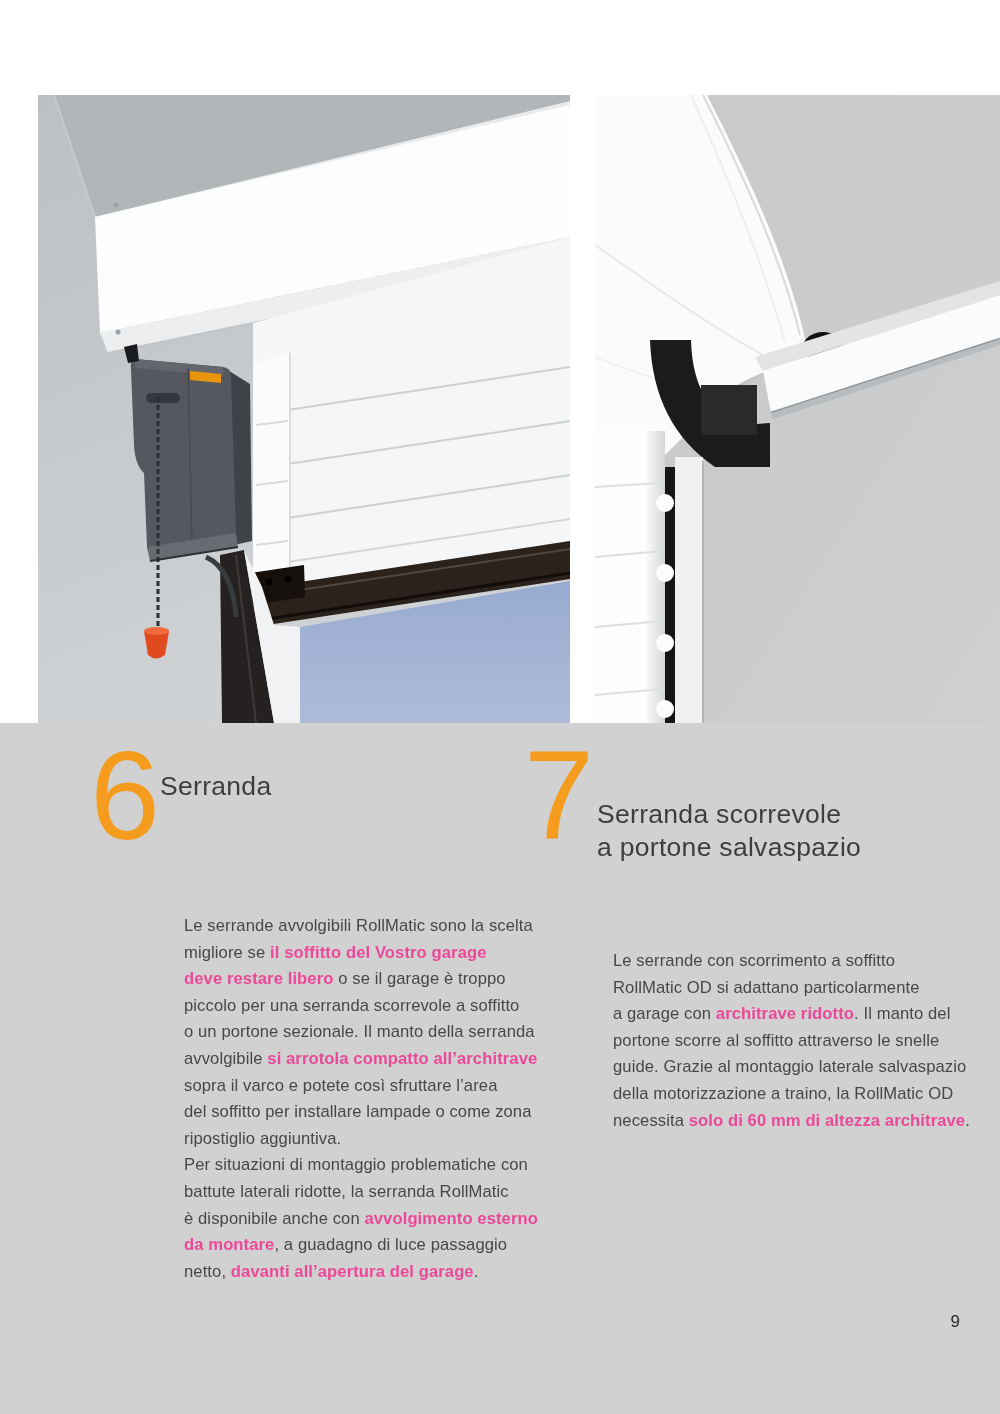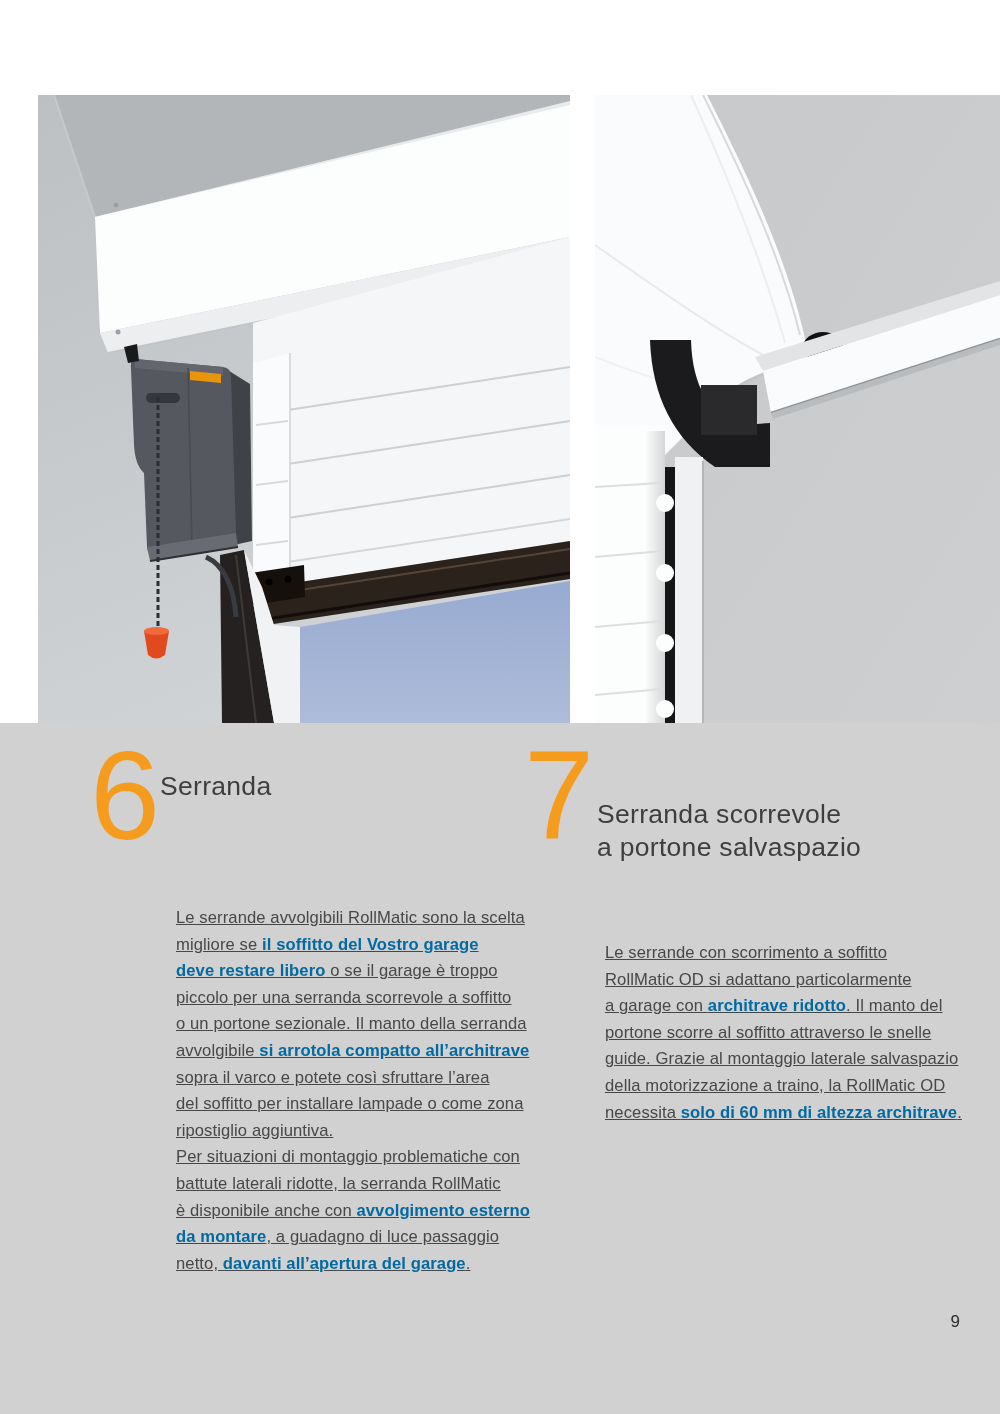--- a/index.html
+++ b/index.html
@@ -19,24 +19,24 @@
   }
   #num6{left:90px;top:733px;}
   #num7{left:524px;top:733px;}
   .sec-title{
     position:absolute;margin:0;font-size:26.5px;line-height:33px;
     font-weight:400;color:#3d3e40;letter-spacing:.3px;
   }
   #title6{left:160px;top:770px;}
   #title7{left:597px;top:770px;margin-top:28px;}
   .body-text{
-    position:absolute;margin:8px;font-size:16.6px;line-height:26.6px;
-    color:#474747;white-space:nowrap;letter-spacing:.1px;text-decoration:underline;
+    position:absolute;margin:16px;font-size:16.6px;line-height:26.6px;
+    color:#474747;white-space:nowrap;letter-spacing:.1px;
   }
-  .body-text b{color:#0369a1;font-weight:bold;}
+  .body-text b{color:#ec4899;font-weight:bold;}
   #body6{left:168px;top:897px;}
   #body7{left:597px;top:932px;}
   .page-num{
     position:absolute;top:1312px;left:920px;width:40px;text-align:right;
     font-size:17px;color:#2a2a2a;
   }
 </style>
 </head>
 <body>
 

